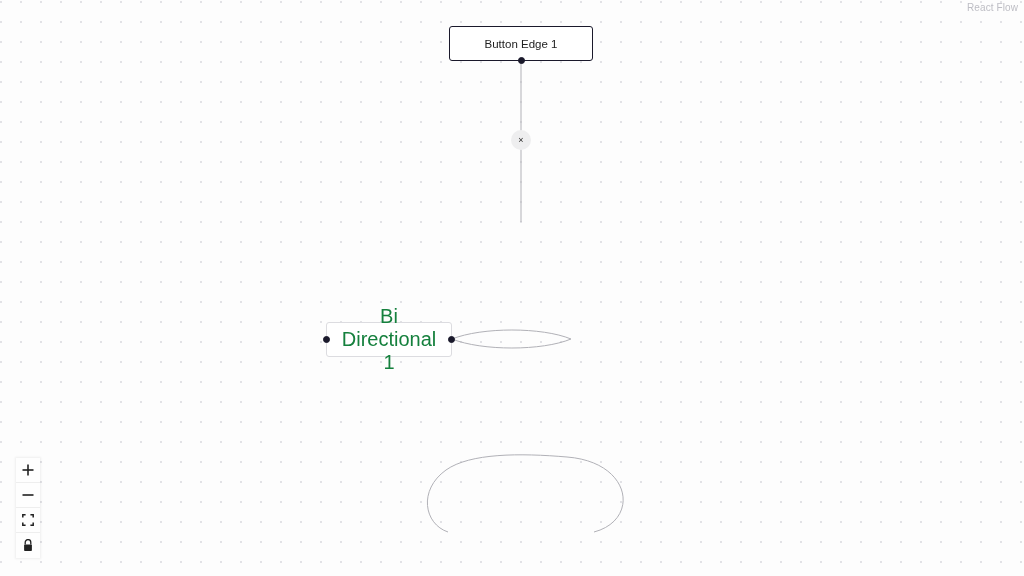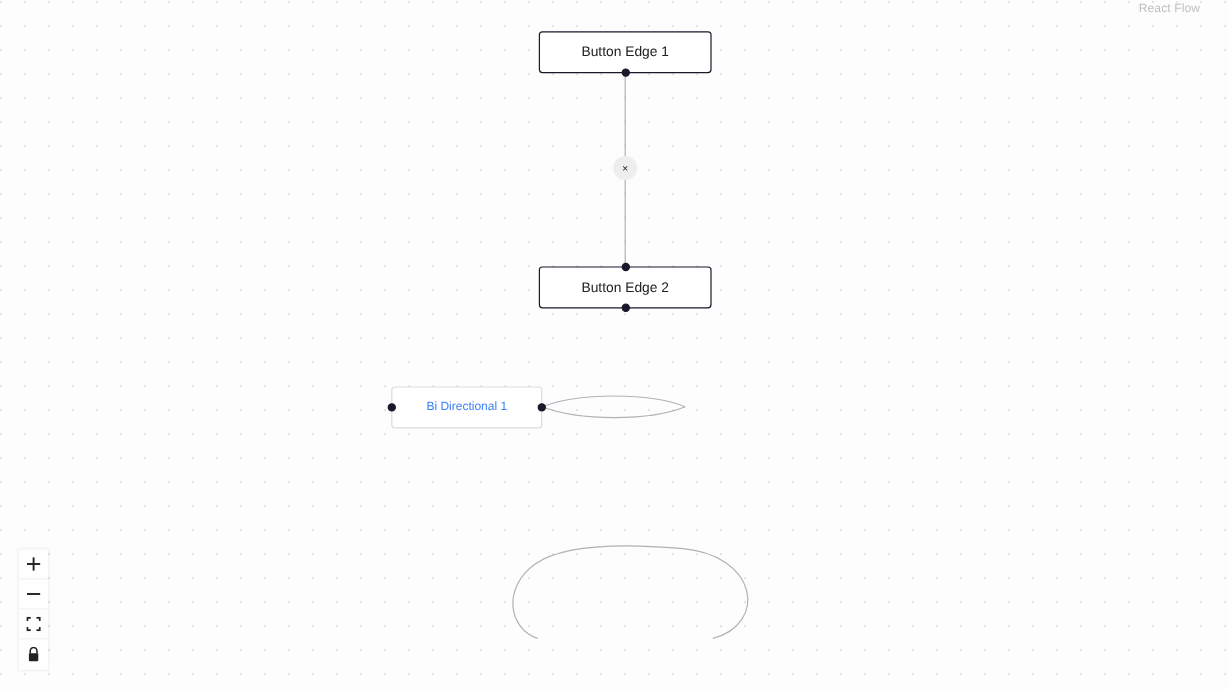--- a/index.html
+++ b/index.html
@@ -54,23 +54,23 @@
     user-select: none;
   }
   .rf-node.default-node {
     border: 1px solid #1a192b;
     font-size: 11.5px;
     padding: 0 8px;
     text-align: right;
   }
   .rf-node.bidi-node {
     border: 1px solid #dcdce0;
-    font-size: 10px;
+    font-size: 20px;
     padding: 0 10px;
-    color: #3b82f6;
+    color: #15803d;
     justify-content: center;
   }
 
   .handle {
     position: absolute;
     width: 7px;
     height: 7px;
     border-radius: 50%;
     background: #1a192b;
     border: 1px solid #1a192b;
@@ -129,21 +129,21 @@
     align-items: center;
     justify-content: center;
     box-sizing: border-box;
   }
   .ctrl-btn:last-child { border-bottom: none; }
   .ctrl-btn svg { display: block; }
 
   
   #attribution {
     position: absolute;
-    right: 24px;
+    right: 6px;
     top: 2px;
     font-size: 10px;
     color: #bdbdc4;
     letter-spacing: 0.1px;
   }
 </style>
 </head>
 <body>
 
 <div id="flow-canvas">
@@ -157,25 +157,20 @@
 
   <div id="edge-button-wrap">
     <button class="edge-btn">×</button>
   </div>
 
   <div class="rf-node default-node" style="left:449px; top:26px; width:144px; height:35px;">
     <span>Button Edge 1</span>
     <span class="handle h-bottom"></span>
   </div>
 
-  <div class="rf-node default-node" style="left:449px; top:222px; width:144px; height:35px;">
-    <span>Button Edge 2</span>
-    <span class="handle h-top"></span>
-    <span class="handle h-bottom"></span>
-  </div>
 
   <div class="rf-node bidi-node" style="left:326px; top:322px; width:126px; height:35px;">
     <span>Bi Directional 1</span>
     <span class="handle h-left"></span>
     <span class="handle h-right"></span>
   </div>
 
 
 
   <div id="controls">

